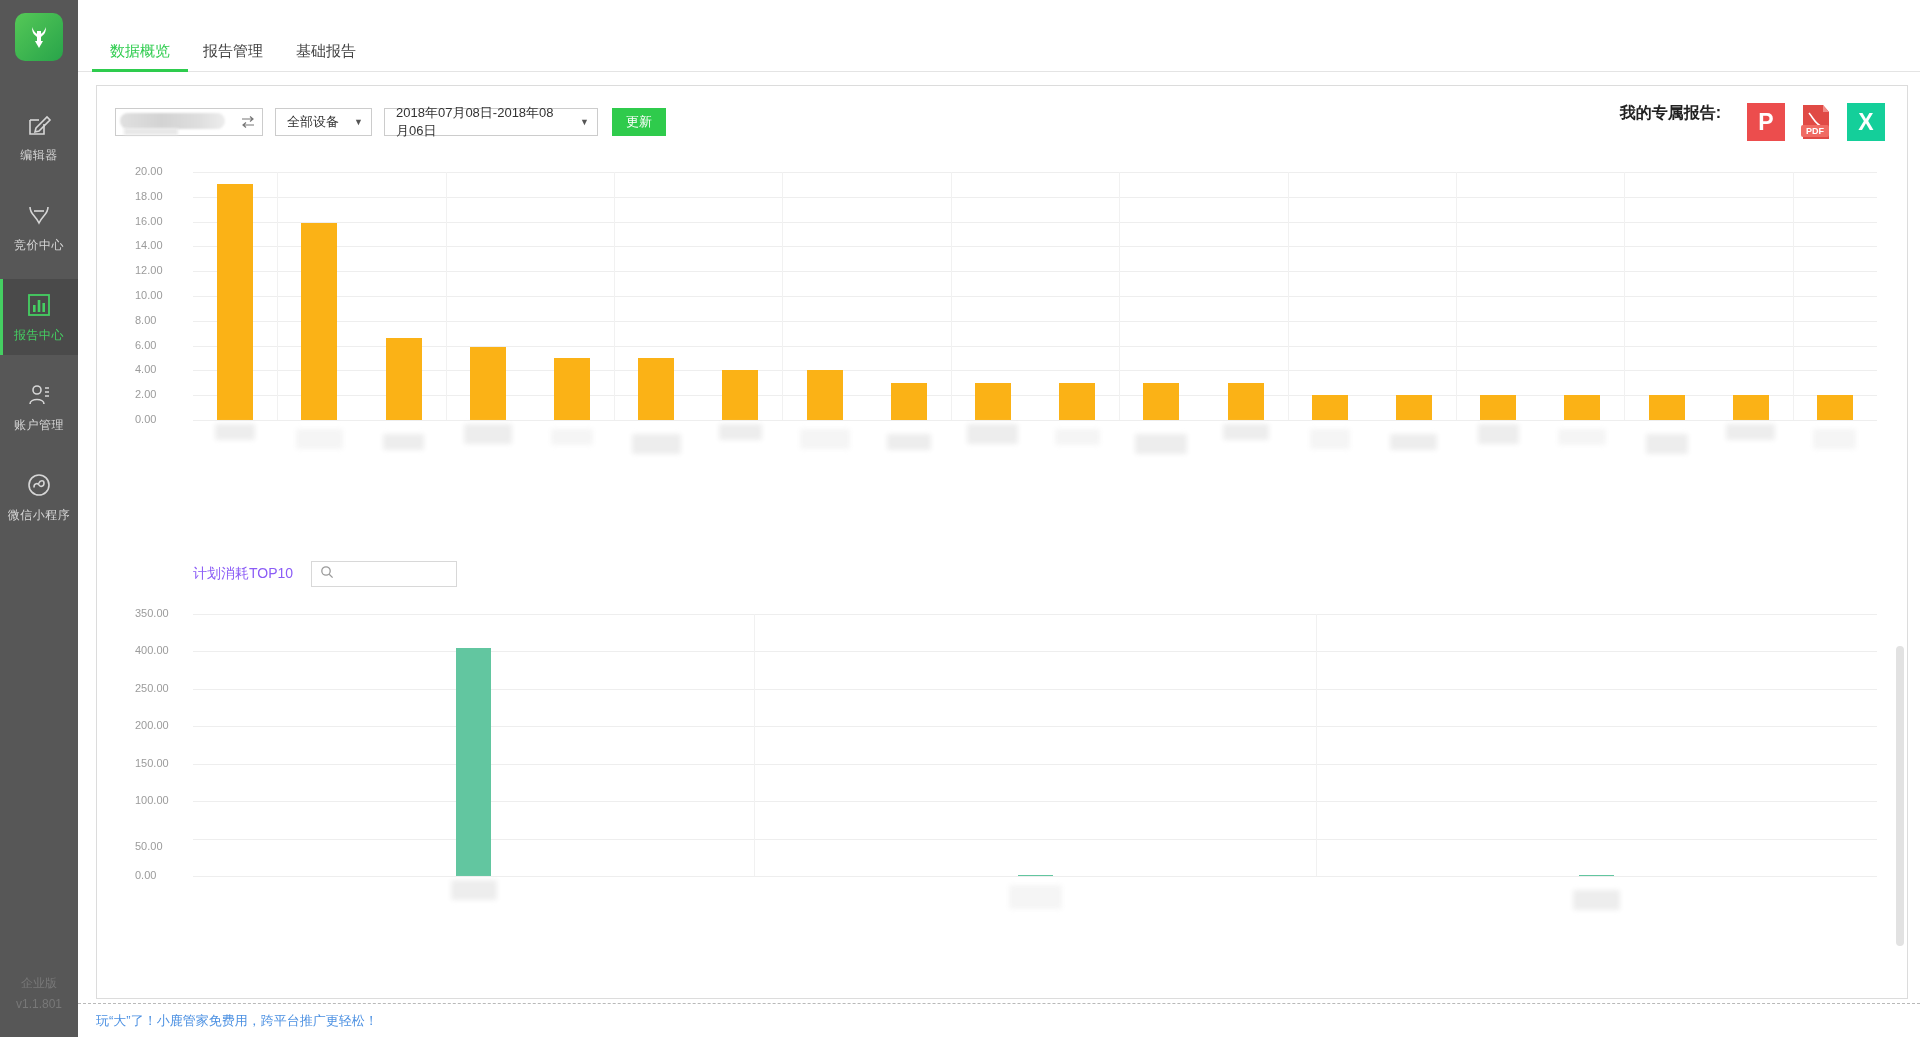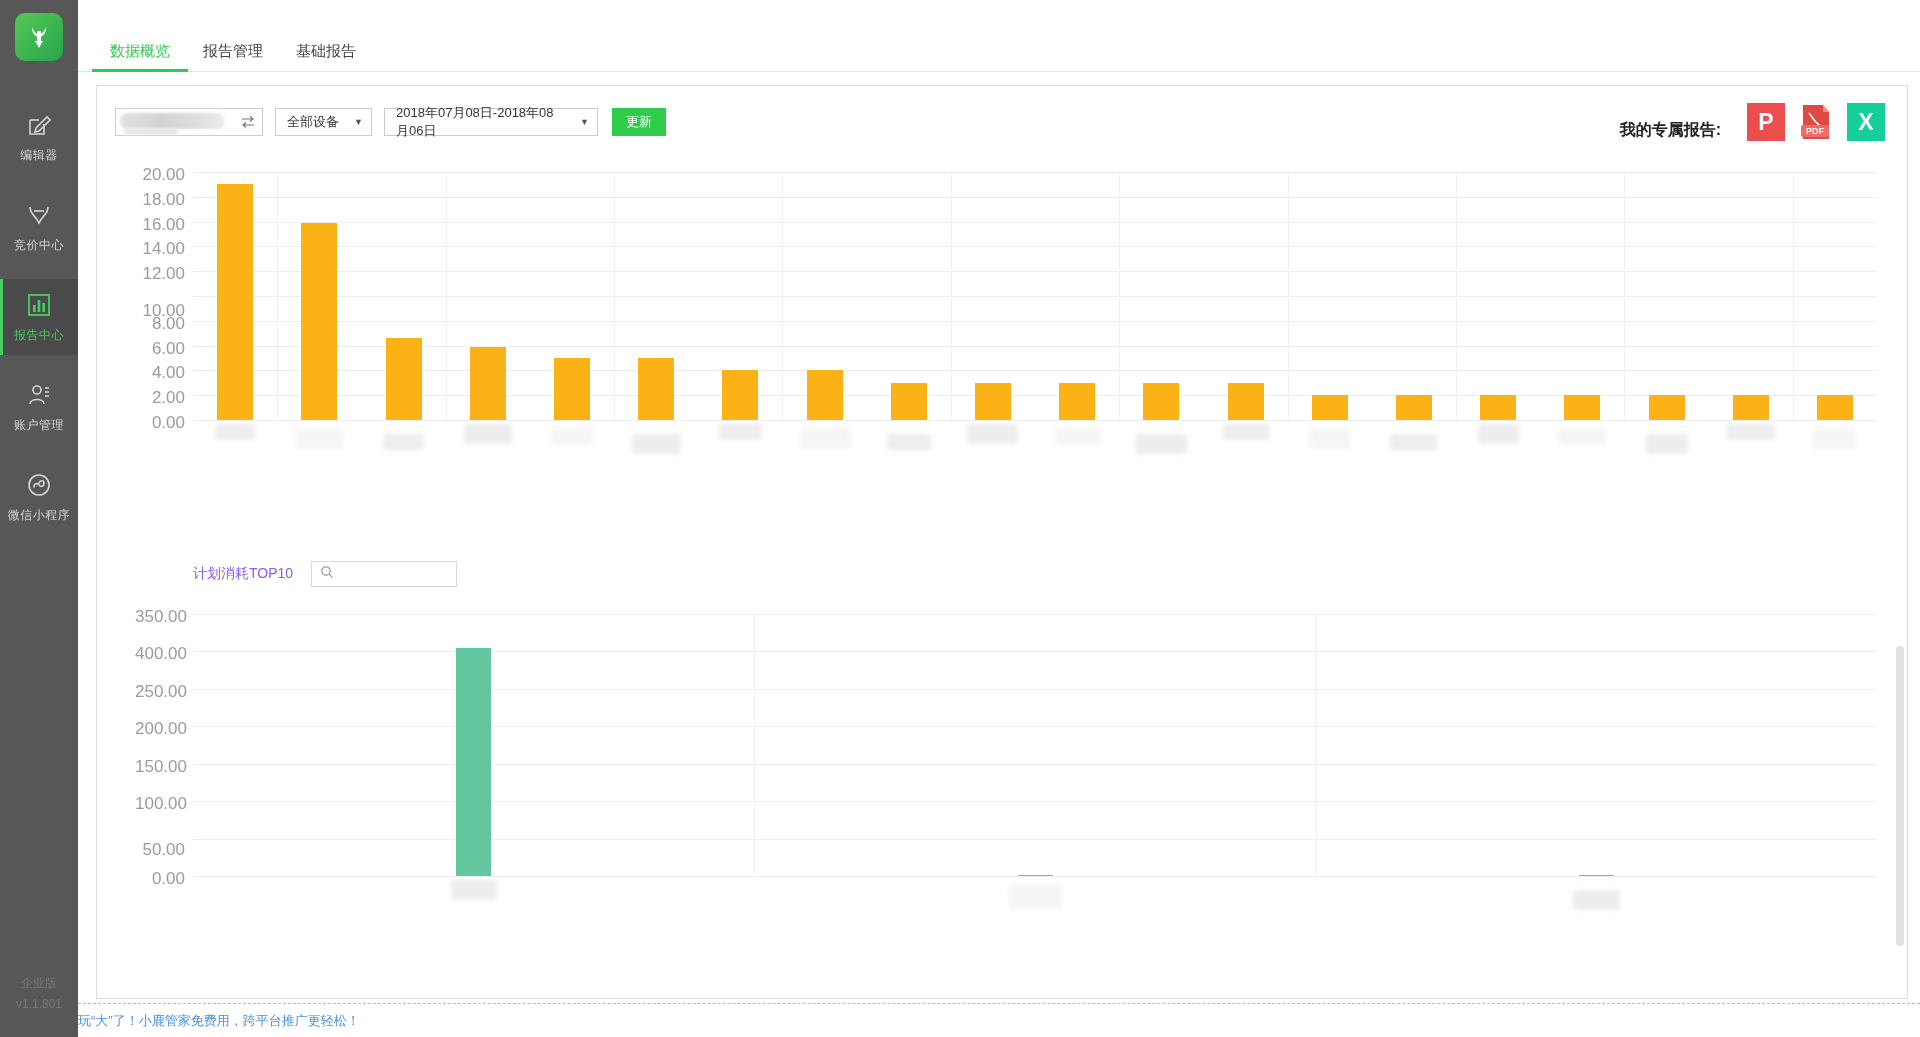--- a/index.html
+++ b/index.html
@@ -97,33 +97,33 @@
     display:flex; align-items:center; padding:0 8px 0 11px; font-size:13px; color:#333;
     position:relative;
   }
   .sel .arr { margin-left:auto; padding-left:14px; color:#555; font-size:9px; }
   .sel-device { width:97px; }
   .sel-date { width:214px; }
   .btn-update {
     margin-left:14px; height:28px; padding:0 14px; background:#2fcb4c; color:#fff;
     font-size:13px; display:flex; align-items:center; border:none; cursor:pointer;
   }
-  .export-wrap { margin-left:auto; display:flex; align-items:flex-end; padding-right:22px; }
+  .export-wrap { margin-left:auto; display:flex; align-items:flex-start; padding-right:22px; }
   .export-label { font-size:16px; font-weight:bold; color:#222; margin-right:14px; }
   .exp-btn {
     width:38px; height:38px; margin-left:12px; display:flex; align-items:center;
     justify-content:center; cursor:pointer; color:#fff; font-size:23px; font-weight:bold;
   }
   .exp-ppt { background:#ec4d4d; }
   .exp-xls { background:#14cf9a; }
   .exp-pdf { background:transparent; position:relative; }
 
   
   .chart-panel { position:relative; }
-  .axis-lbl { position:absolute; font-size:17px; color:#9b9b9b; text-align:right; }
+  .axis-lbl { position:absolute; font-size:11px; color:#9b9b9b; }
   .gridline { position:absolute; height:1px; background:#eeeeee; }
   .vgrid { position:absolute; width:1px; background:#f1f1f1; }
   .bar { position:absolute; bottom:0; }
   .bar-orange { background:#fbb216; }
   .bar-green { background:#62c6a0; }
   .blurlbl {
     position:absolute; background:#ededed; filter:blur(2.5px); border-radius:2px;
   }
   .blurlbl.light { background:#f5f5f5; }
 
@@ -138,21 +138,21 @@
     font-family:"Liberation Sans", sans-serif;
   }
 
   
   .scrolltrack { position:absolute; right:3px; top:560px; width:8px; height:330px; }
   .scrollthumb { width:8px; height:300px; background:#e2e2e2; border-radius:4px; }
 
   
   .footer {
     position:absolute; left:78px; bottom:0; right:0; height:34px;
-    display:flex; align-items:center; background:#fff;
+    display:flex; align-items:center; padding-left:18px; background:#fff;
     border-top:1px dashed #b9b9b9;
   }
   .footer-link { font-size:13px; color:#4b90e2; cursor:pointer; }
 </style>
 </head>
 <body>
 
 <div id="app">
 
   <div class="sidebar">
@@ -280,21 +280,21 @@
         <div class="axis-lbl" style="left: 38px; width: 50px; top: 255px;">0.00</div>
         <div class="gridline" style="left: 96px; width: 1684px; top: 237px;"></div>
         <div class="axis-lbl" style="left: 38px; width: 50px; top: 230px;">2.00</div>
         <div class="gridline" style="left: 96px; width: 1684px; top: 212px;"></div>
         <div class="axis-lbl" style="left: 38px; width: 50px; top: 205px;">4.00</div>
         <div class="gridline" style="left: 96px; width: 1684px; top: 188px;"></div>
         <div class="axis-lbl" style="left: 38px; width: 50px; top: 181px;">6.00</div>
         <div class="gridline" style="left: 96px; width: 1684px; top: 163px;"></div>
         <div class="axis-lbl" style="left: 38px; width: 50px; top: 156px;">8.00</div>
         <div class="gridline" style="left: 96px; width: 1684px; top: 138px;"></div>
-        <div class="axis-lbl" style="left: 38px; width: 50px; top: 131px; margin-top: 12px;">10.00</div>
+        <div class="axis-lbl" style="left: 38px; width: 50px; top: 131px;">10.00</div>
         <div class="gridline" style="left: 96px; width: 1684px; top: 113px;"></div>
         <div class="axis-lbl" style="left: 38px; width: 50px; top: 106px;">12.00</div>
         <div class="gridline" style="left: 96px; width: 1684px; top: 88px;"></div>
         <div class="axis-lbl" style="left: 38px; width: 50px; top: 81px;">14.00</div>
         <div class="gridline" style="left: 96px; width: 1684px; top: 64px;"></div>
         <div class="axis-lbl" style="left: 38px; width: 50px; top: 57px;">16.00</div>
         <div class="gridline" style="left: 96px; width: 1684px; top: 39px;"></div>
         <div class="axis-lbl" style="left: 38px; width: 50px; top: 32px;">18.00</div>
         <div class="gridline" style="left: 96px; width: 1684px; top: 14px;"></div>
         <div class="axis-lbl" style="left: 38px; width: 50px; top: 7px;">20.00</div>

